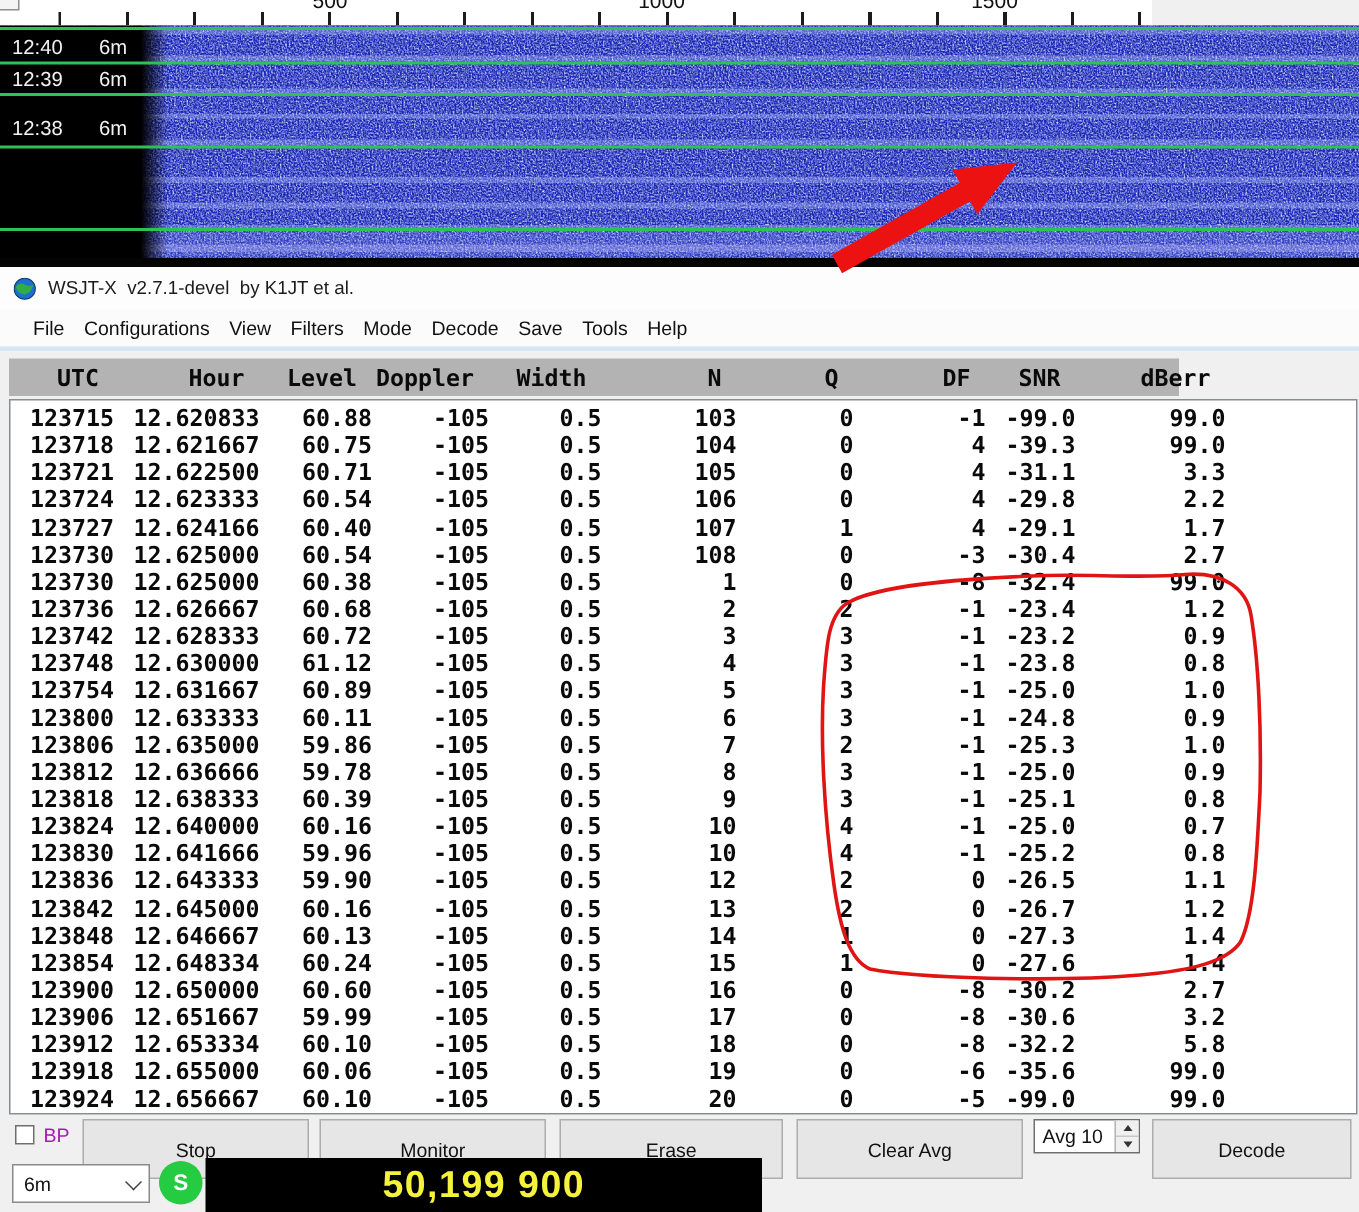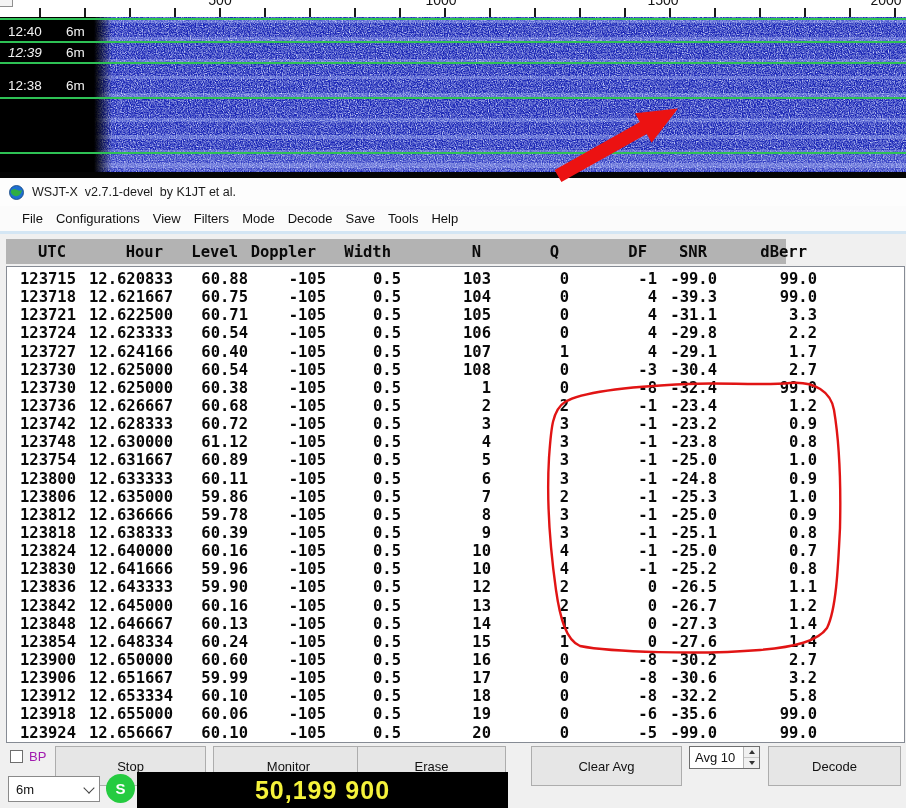--- a/index.html
+++ b/index.html
@@ -4,21 +4,21 @@
 <style>
   html,body{margin:0;padding:0;}
   body{
     position:relative;
     width:906px;height:808px;
     background:#f0f0f0;
     font-family:"Liberation Sans",sans-serif;
     overflow:hidden;
   }
   
-  .scale{position:absolute;left:0;top:0;width:906px;height:17px;background:#ffffff;overflow:hidden;}
+  .scale{position:absolute;left:0;top:0;width:768px;height:17px;background:#ffffff;overflow:hidden;}
   .scale-frag{position:absolute;left:-1px;top:-1px;width:14px;height:8px;border:1px solid #909090;background:#f4f4f4;box-sizing:border-box;}
   .ticks{position:absolute;left:39px;top:8px;width:866px;height:9px;
     background:repeating-linear-gradient(to right,#1b1b1b 0 2px,transparent 2px 45px);}
   .scale-label{position:absolute;top:-8px;transform:translateX(-50%);font-size:14px;color:#111;white-space:pre;}
   
   .wf{position:absolute;left:0;top:17px;width:906px;height:161px;background:#0d1468;padding-left:20px;}
   .wf svg{position:absolute;left:0;top:0;}
   .wf-time,.wf-band{position:absolute;color:#f2f2f2;font-size:13.5px;z-index:3;white-space:pre;}
   
   .titlebar{position:absolute;left:0;top:178px;width:906px;height:28px;background:#fdfdfd;display:flex;align-items:center;}
@@ -39,21 +39,21 @@
   .trow{display:grid;grid-template-columns:69px 97px 75px 78px 75px 90px 78px 88px 60px 100px;
     height:18.15px;align-items:center;font-family:"DejaVu Sans Mono",monospace;font-weight:bold;font-size:15.5px;color:#0a0a0a;}
   .cell{text-align:right;white-space:pre;}
   
   .chk{position:absolute;left:10px;top:750px;width:13px;height:13px;background:#fff;border:1px solid #6e6e6e;box-sizing:border-box;}
   .chk-label{position:absolute;left:29px;top:749px;font-size:13px;color:#a21caf;}
   .btn{position:absolute;top:746px;height:40px;background:#e6e6e6;border:1px solid #adadad;box-sizing:border-box;
     display:flex;align-items:center;justify-content:center;font-size:13px;color:#111;white-space:pre;}
   .btn-stop{left:55px;width:151px;}
   .btn-monitor{left:213px;width:151px;}
-  .btn-erase{left:357px;width:149px;}
+  .btn-erase{left:373px;width:149px;}
   .btn-clearavg{left:531px;width:151px;}
   .btn-decode{left:768px;width:133px;}
   .spin{position:absolute;left:689px;top:746px;width:71px;height:23px;background:#fff;border:1px solid #6e6e6e;box-sizing:border-box;}
   .spin-value{position:absolute;left:5px;top:3px;font-size:13px;color:#111;white-space:pre;}
   .spin-btns{position:absolute;right:0;top:0;width:15px;height:21px;background:#f0f0f0;border-left:1px solid #b5b5b5;}
   .spin-up,.spin-down{position:absolute;left:0;width:15px;height:10px;display:flex;align-items:center;justify-content:center;}
   .spin-up{top:0;border-bottom:1px solid #c8c8c8;}
   .spin-down{bottom:0;}
   .tri-up{width:0;height:0;border-left:3.5px solid transparent;border-right:3.5px solid transparent;border-bottom:4px solid #333;}
   .tri-down{width:0;height:0;border-left:3.5px solid transparent;border-right:3.5px solid transparent;border-top:4px solid #333;}
@@ -113,21 +113,21 @@
     <g fill="#2ec155">
       <rect x="0" y="1" width="906" height="2"></rect>
       <rect x="0" y="24" width="906" height="2"></rect>
       <rect x="0" y="45" width="906" height="2"></rect>
       <rect x="0" y="80" width="906" height="2"></rect>
       <rect x="0" y="135" width="906" height="2"></rect>
     </g>
   </svg>
 <span class="wf-time" style="left: 8px; top: 7px;">12:40</span>
     <span class="wf-band" style="left: 66px; top: 7px;">6m</span>
-    <span class="wf-time" style="left: 8px; top: 28px; font-style: italic;">12:39</span>
+    <span class="wf-time" style="left: 8px; top: 28px;">12:39</span>
     <span class="wf-band" style="left: 66px; top: 28px;">6m</span>
     <span class="wf-time" style="left: 8px; top: 61px;">12:38</span>
     <span class="wf-band" style="left: 66px; top: 61px;">6m</span>
   </div>
 
 <div class="titlebar">
   <svg class="app-icon" viewBox="0 0 16 16" xmlns="http://www.w3.org/2000/svg">
     <circle cx="8" cy="8" r="7.5" fill="#1e6fd0"></circle>
     <path d="M2 6 Q5 3 8 5 Q12 7 14 5 Q13 11 8 12 Q4 12 2 8 Z" fill="#2fae44"></path>
     <circle cx="8" cy="8" r="7.5" fill="none" stroke="#0d3d77" stroke-width="0.8"></circle>

